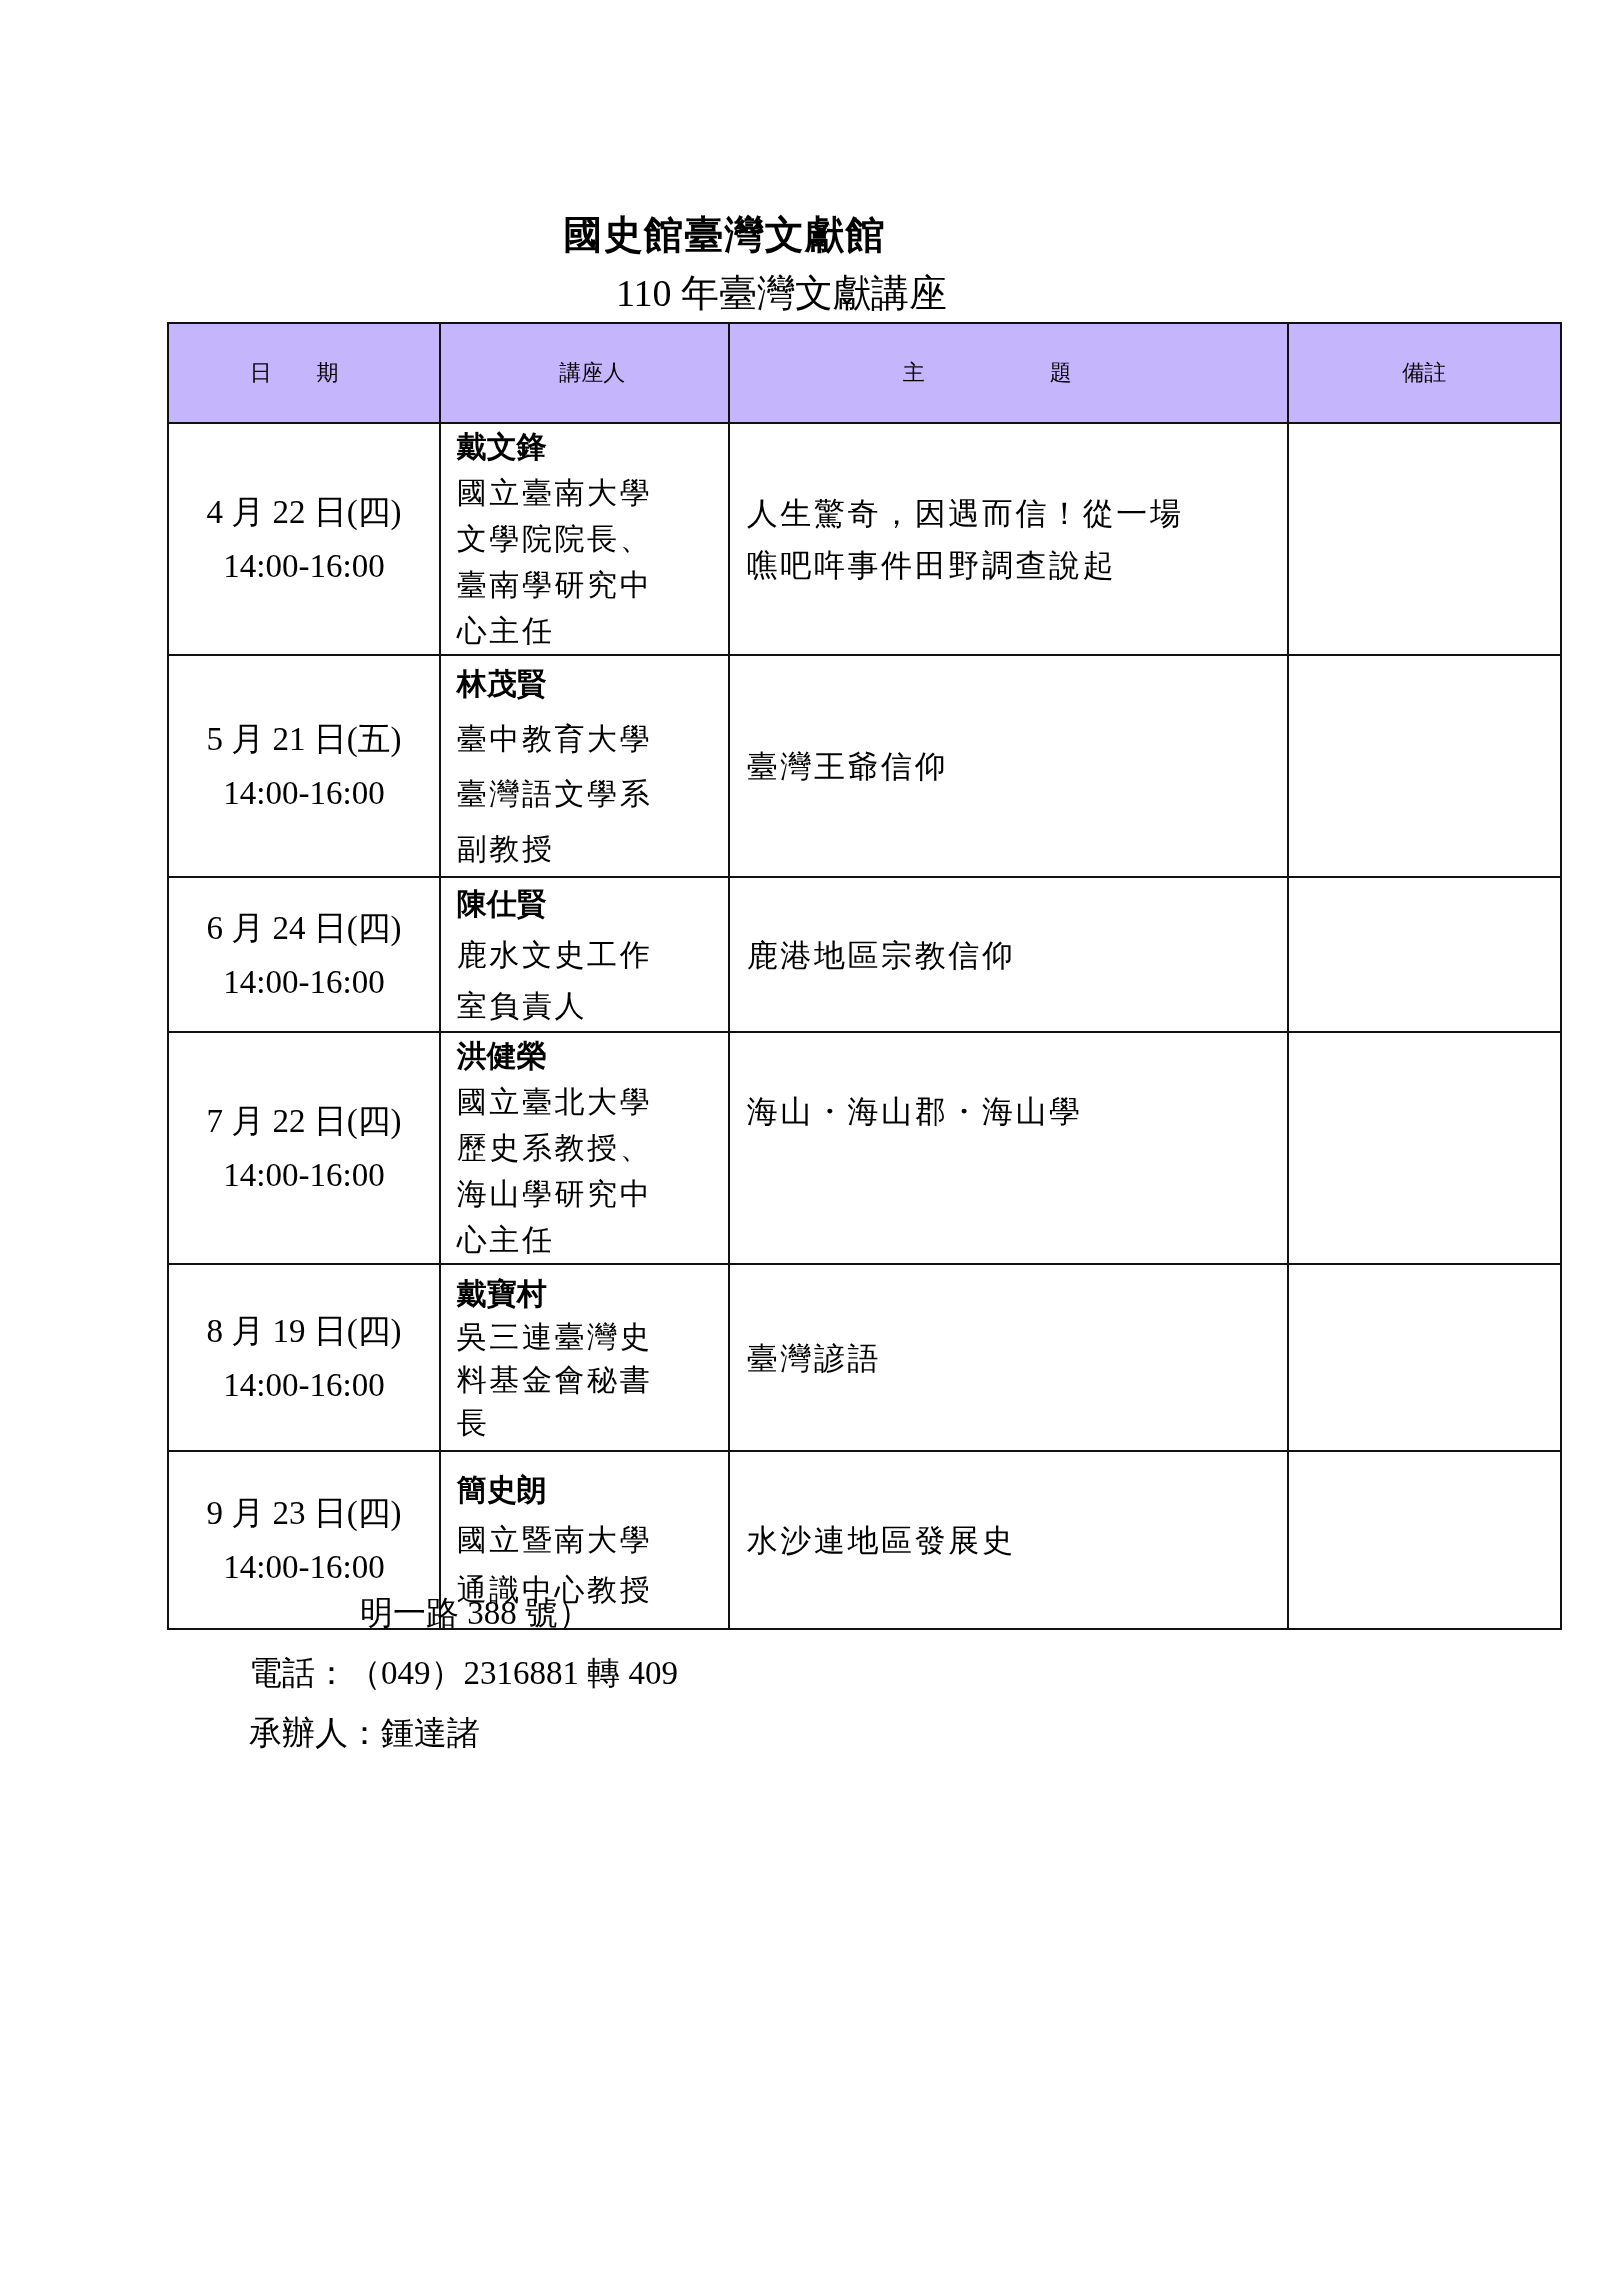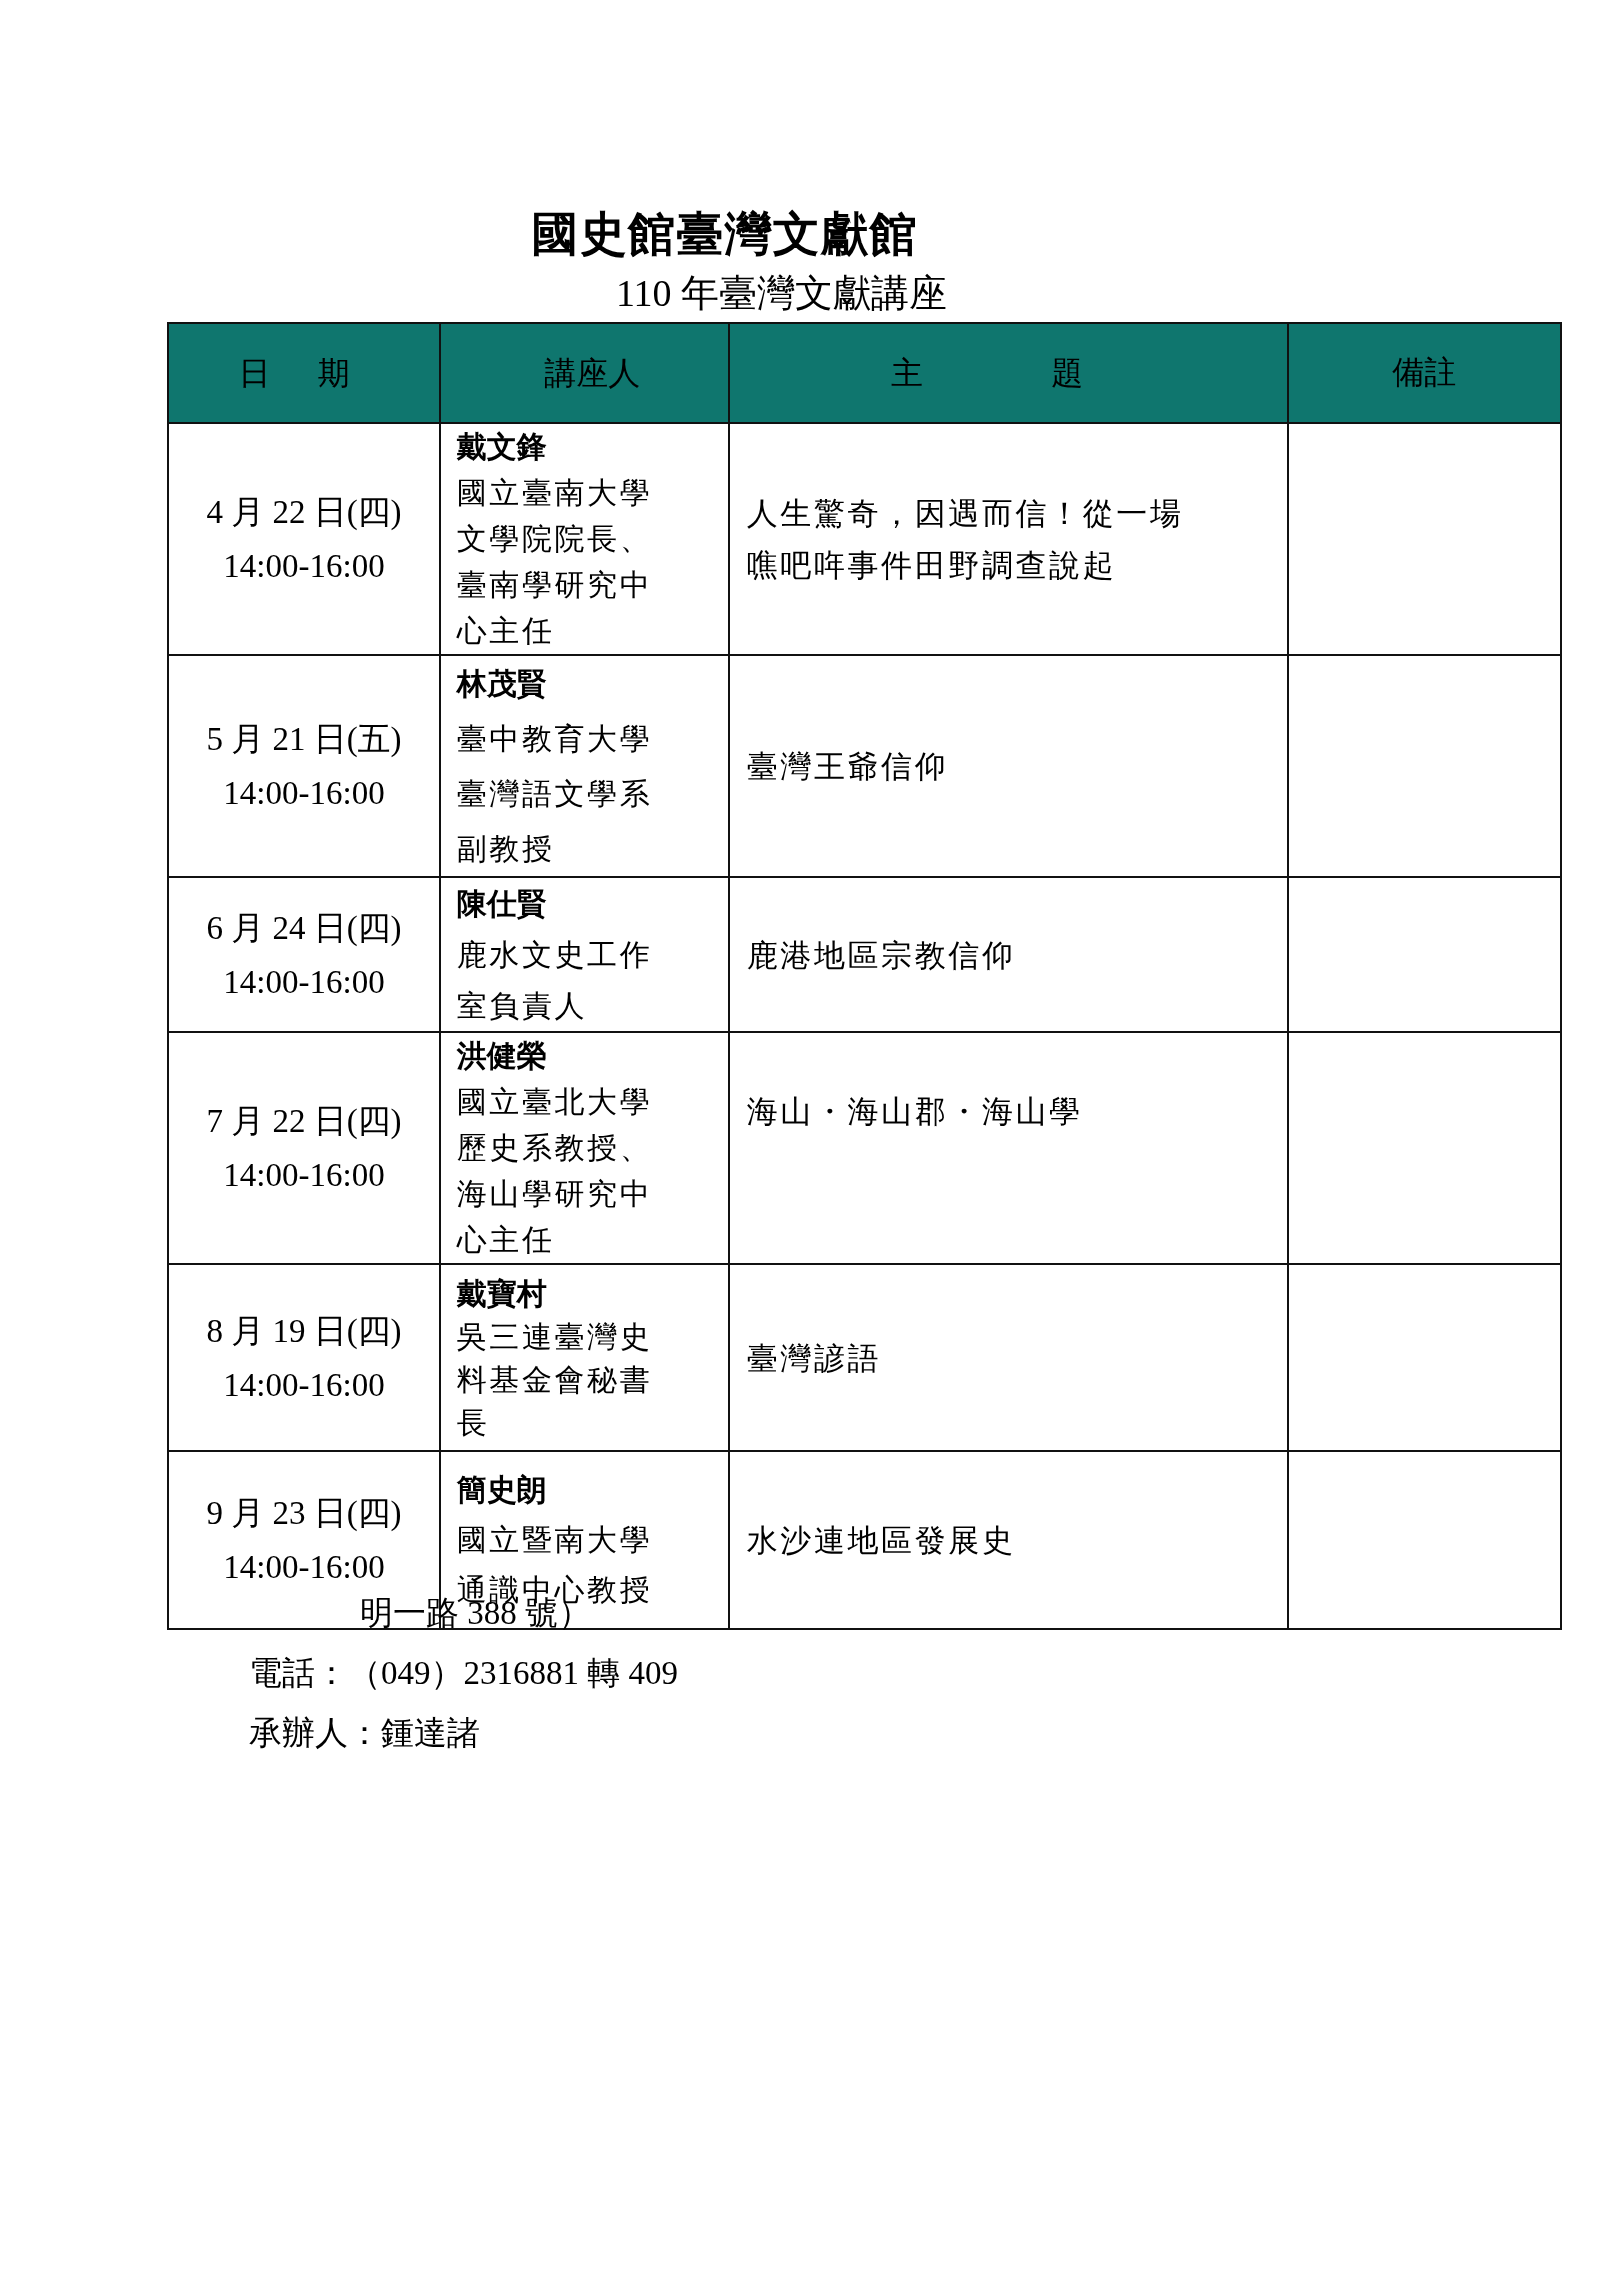--- a/index.html
+++ b/index.html
@@ -1,25 +1,25 @@
 <!DOCTYPE html>
 <html style="font-size:10.5px"><head>
 <meta charset="utf-8">
 <style>
   html, body { margin: 0; padding: 0; background: #ffffff; }
   body { width: 1623px; height: 2295px; position: relative; overflow: hidden;
          font-family: "DejaVu Serif", "Liberation Serif", serif; color: #000; }
   .title { position: absolute; left: 0; width: 1449px; top: 208px; text-align: center;
-           font-size: 47px; font-weight: bold; letter-spacing: 1.3px; line-height: 52px; }
+           font-size: 39px; font-weight: bold; letter-spacing: 1.3px; line-height: 52px; }
   .subtitle { position: absolute; left: 0; width: 1563px; top: 267px; text-align: center;
               font-size: 38px; line-height: 52px; font-family: "Liberation Serif", "DejaVu Serif", serif; }
   table.sched { position: absolute; left: 167px; top: 322px; width: 1353px;
                 border-collapse: collapse; table-layout: fixed; }
   table.sched td, table.sched th { border: 2px solid #111; padding: 0; vertical-align: middle; }
-  table.sched th { background: #0f766e; font-weight: normal; font-size: 32px; height: 98px; }
+  table.sched th { background: #c4b5fd; font-weight: normal; font-size: 22px; height: 98px; }
   .c-date { width: 270px; text-align: center; font-family: "Liberation Serif", "DejaVu Serif", serif;
             font-size: 33px; line-height: 54px; }
   .c-speaker { width: 271px; padding-left: 15.7px !important; font-size: 30px; line-height: 46px; margin-left: 14px; }
   .c-topic { width: 540px; padding-left: 17px !important; font-size: 31px; line-height: 52px; }
   .c-note { width: 271px; }
   .speaker-name { font-weight: bold; display: block; }
   .speaker-title { display: block; white-space: pre-line; letter-spacing: 2.6px; }
   .topic-text { white-space: pre-line; letter-spacing: 2.6px; }
   .th-date { letter-spacing: 19.6px; }
   .th-topic { letter-spacing: 59px; }

